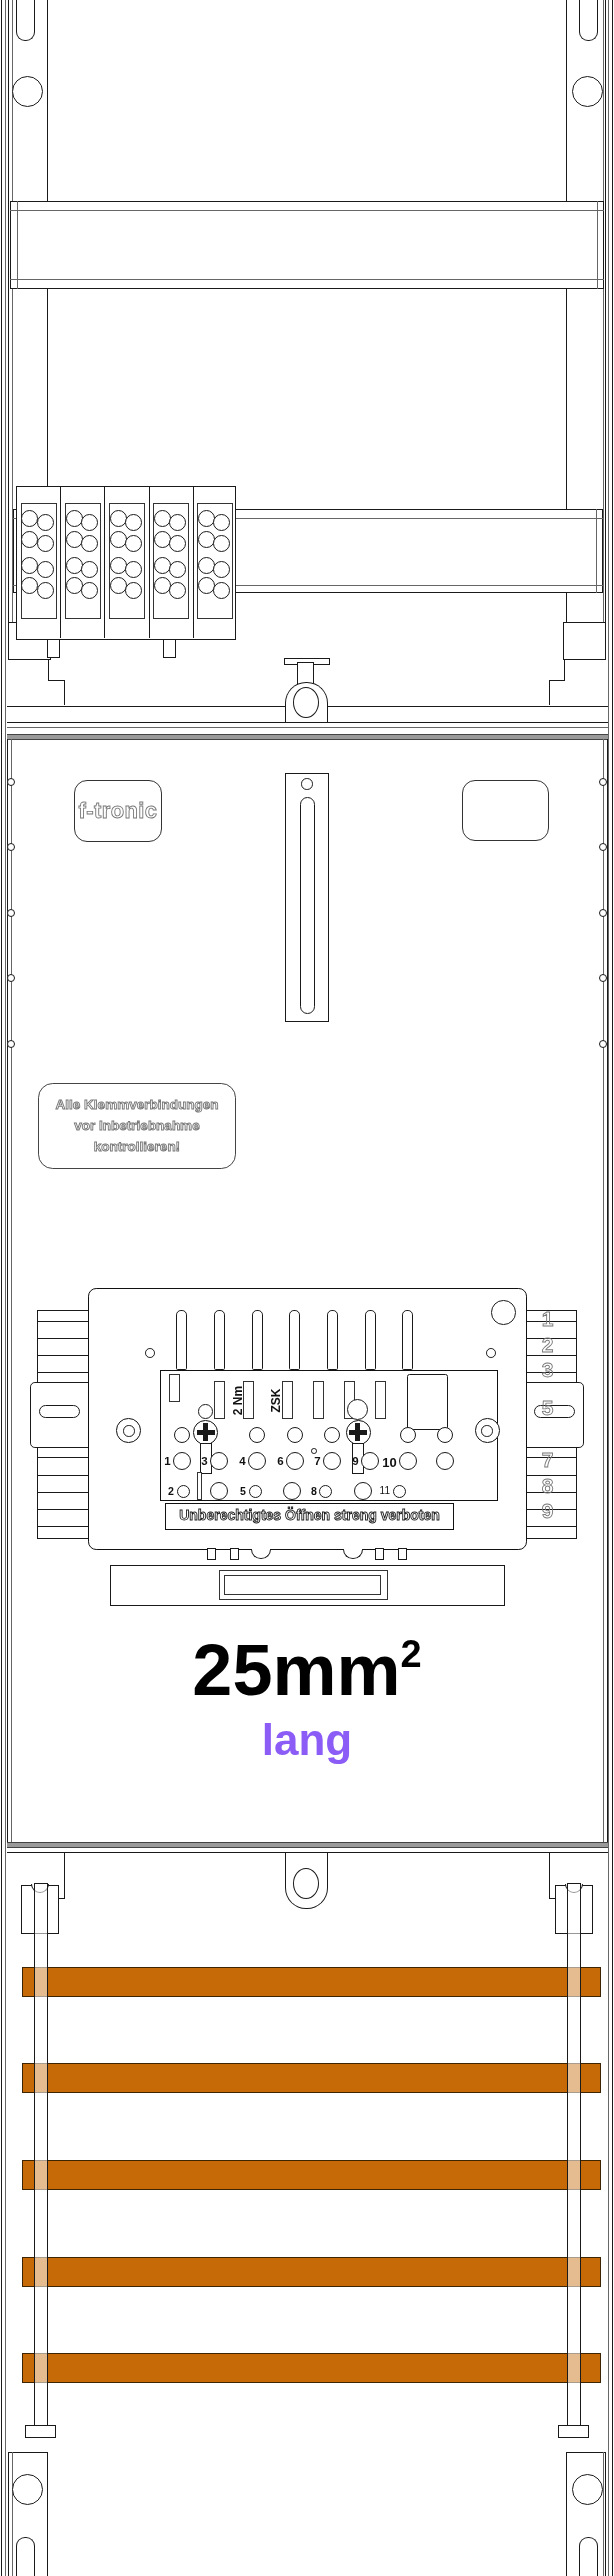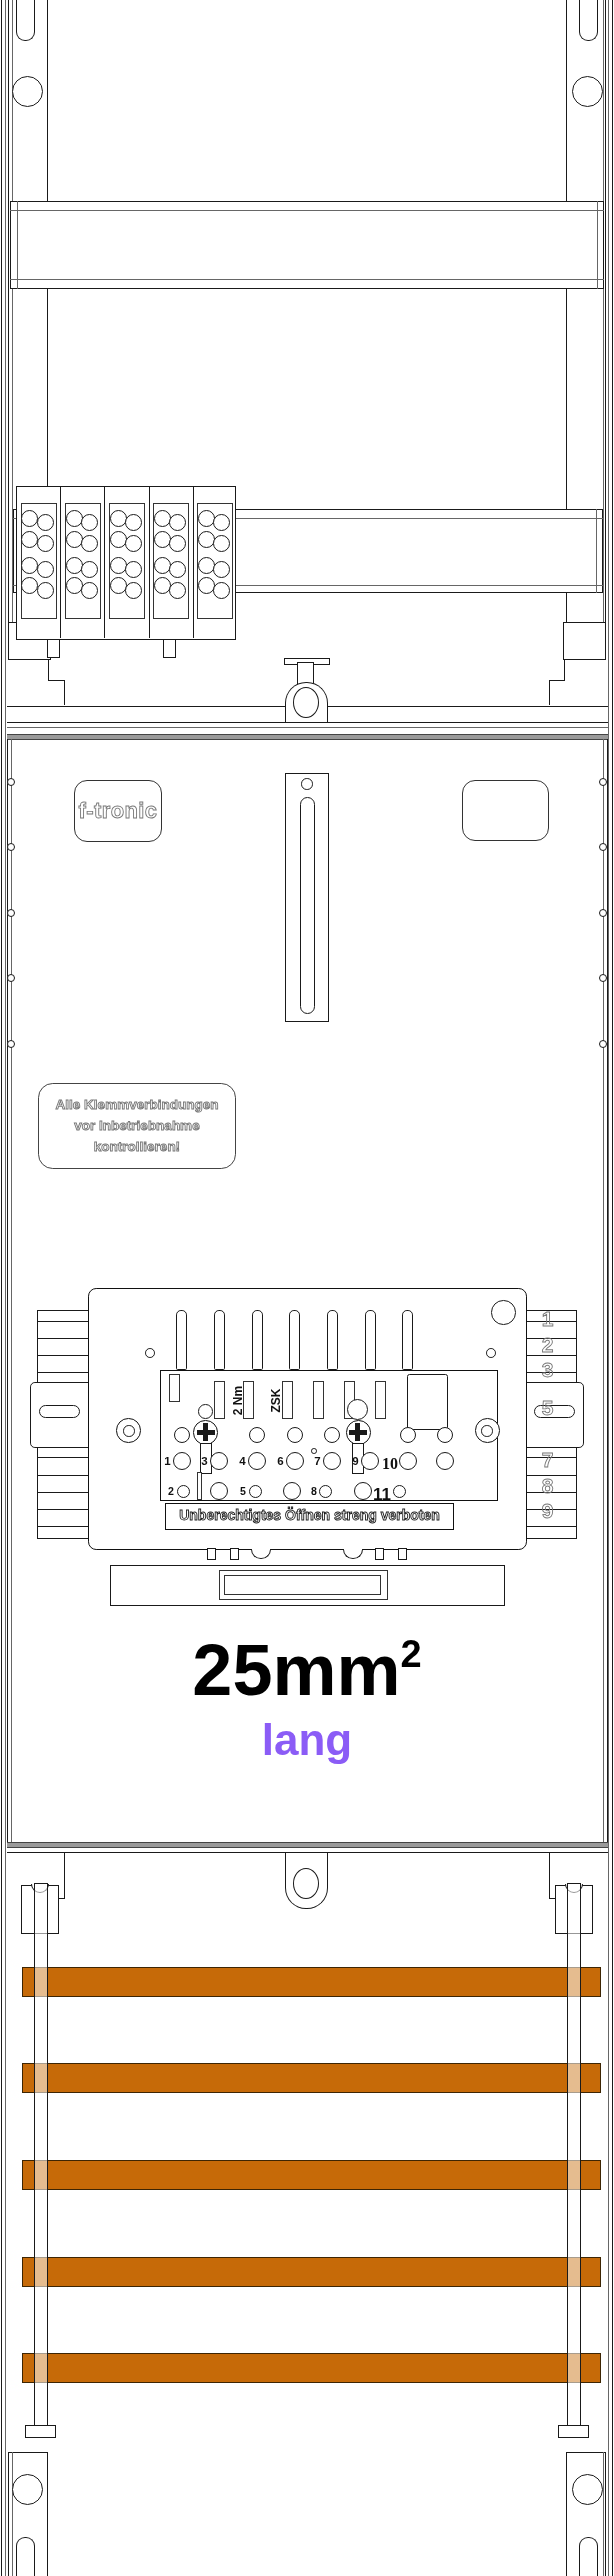--- a/index.html
+++ b/index.html
@@ -255,30 +255,30 @@
     <div class="abs " style="left: 193px; top: 1455px; width: 14.7px; text-align: right; font-size: 11.5px; font-weight: bold; color: rgb(17, 17, 17);">3</div>
     <div class="abs st cir" style="left: 248px; top: 1452px; width: 18px; height: 18px;"></div>
     <div class="abs " style="left: 231px; top: 1455px; width: 14.7px; text-align: right; font-size: 11.5px; font-weight: bold; color: rgb(17, 17, 17);">4</div>
     <div class="abs st cir" style="left: 286px; top: 1452px; width: 18px; height: 18px;"></div>
     <div class="abs " style="left: 269px; top: 1455px; width: 14.7px; text-align: right; font-size: 11.5px; font-weight: bold; color: rgb(17, 17, 17);">6</div>
     <div class="abs st cir" style="left: 323px; top: 1452px; width: 18px; height: 18px;"></div>
     <div class="abs " style="left: 306px; top: 1455px; width: 14.7px; text-align: right; font-size: 11.5px; font-weight: bold; color: rgb(17, 17, 17);">7</div>
     <div class="abs st cir" style="left: 361px; top: 1452px; width: 18px; height: 18px;"></div>
     <div class="abs " style="left: 344px; top: 1455px; width: 14.7px; text-align: right; font-size: 11.5px; font-weight: bold; color: rgb(17, 17, 17);">9</div>
     <div class="abs st cir" style="left: 399px; top: 1452px; width: 18px; height: 18px;"></div>
-    <div class="abs " style="left: 382px; top: 1455px; width: 14.7px; text-align: right; font-size: 16px; font-weight: bold; color: rgb(17, 17, 17); font-family: Liberation Serif, serif;">10</div>
+    <div class="abs " style="left: 382px; top: 1455px; width: 14.7px; text-align: right; font-size: 13px; font-weight: bold; color: rgb(17, 17, 17);">10</div>
     <div class="abs st cir" style="left: 436px; top: 1452px; width: 18px; height: 18px;"></div>
     <div class="abs st cir" style="left: 177px; top: 1485px; width: 13px; height: 13px;"></div>
     <div class="abs " style="left: 157px; top: 1485px; width: 17px; text-align: right; font-size: 10.6px; font-weight: bold; color: rgb(17, 17, 17);">2</div>
     <div class="abs st cir" style="left: 249px; top: 1485px; width: 13px; height: 13px;"></div>
     <div class="abs " style="left: 229px; top: 1485px; width: 17px; text-align: right; font-size: 10.6px; font-weight: bold; color: rgb(17, 17, 17);">5</div>
     <div class="abs st cir" style="left: 319px; top: 1485px; width: 13px; height: 13px;"></div>
     <div class="abs " style="left: 300px; top: 1485px; width: 17px; text-align: right; font-size: 10.6px; font-weight: bold; color: rgb(17, 17, 17);">8</div>
     <div class="abs st cir" style="left: 393px; top: 1485px; width: 13px; height: 13px;"></div>
-    <div class="abs " style="left: 373px; top: 1485px; width: 17px; text-align: right; font-size: 17px; font-weight: bold; color: rgb(17, 17, 17);">11</div>
+    <div class="abs " style="left: 373px; top: 1485px; width: 17px; text-align: right; font-size: 10px; font-weight: normal; color: rgb(17, 17, 17);">11</div>
     <div class="abs st cir" style="left: 210px; top: 1482px; width: 18px; height: 18px;"></div>
     <div class="abs st cir" style="left: 283px; top: 1482px; width: 18px; height: 18px;"></div>
     <div class="abs st cir" style="left: 354px; top: 1482px; width: 18px; height: 18px;"></div>
   </div>
 <div class="abs st cir" style="left:311px;top:1448px;width:5.7px;height:5.7px;"></div>
 <div class="abs st1" style="left:197px;top:1472px;width:4.9px;height:28px;"></div>
 
 <div class="abs st2" style="left:165px;top:1503px;width:289px;height:27px;"></div>
 <div class="abs otld ctr" style="left:165px;top:1507px;width:289px;font-size:14px;">Unberechtigtes Öffnen streng verboten</div>
 

